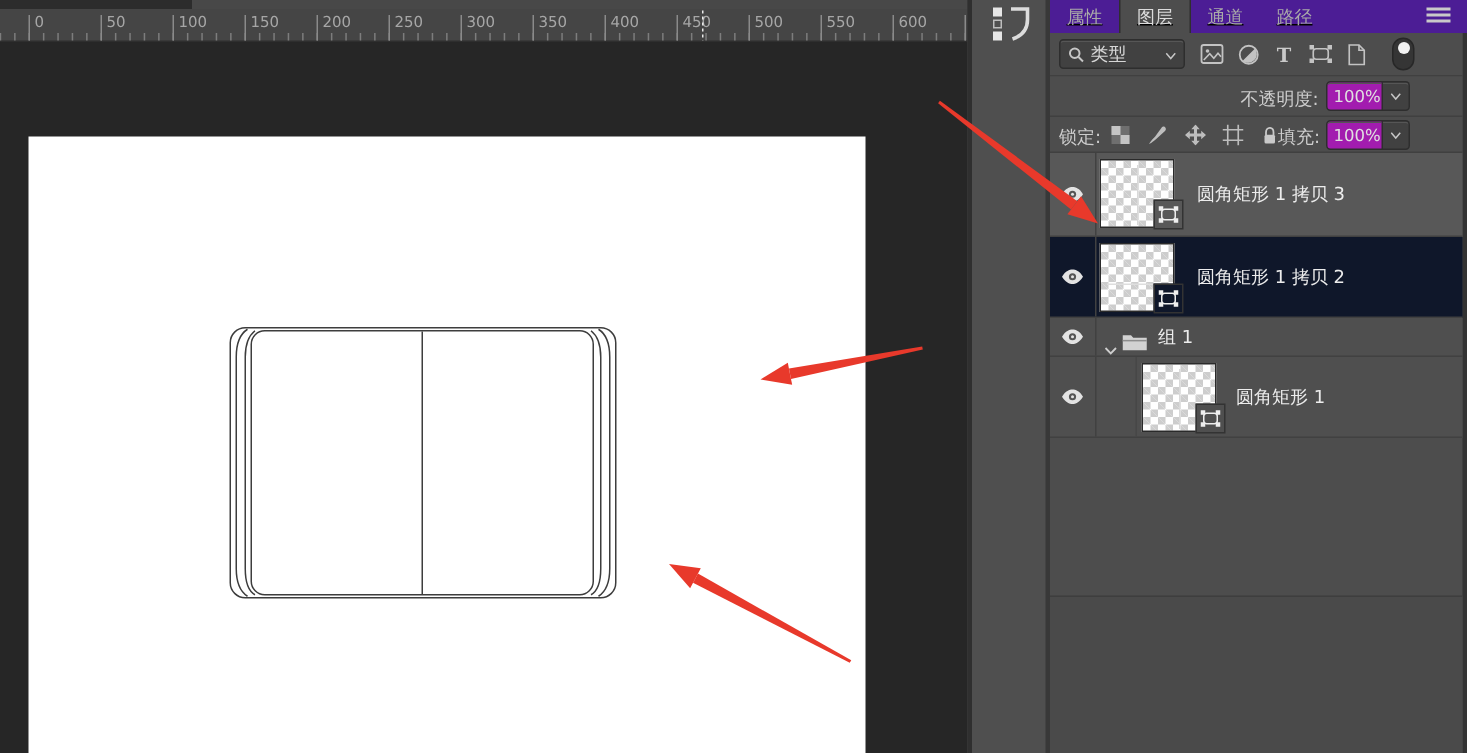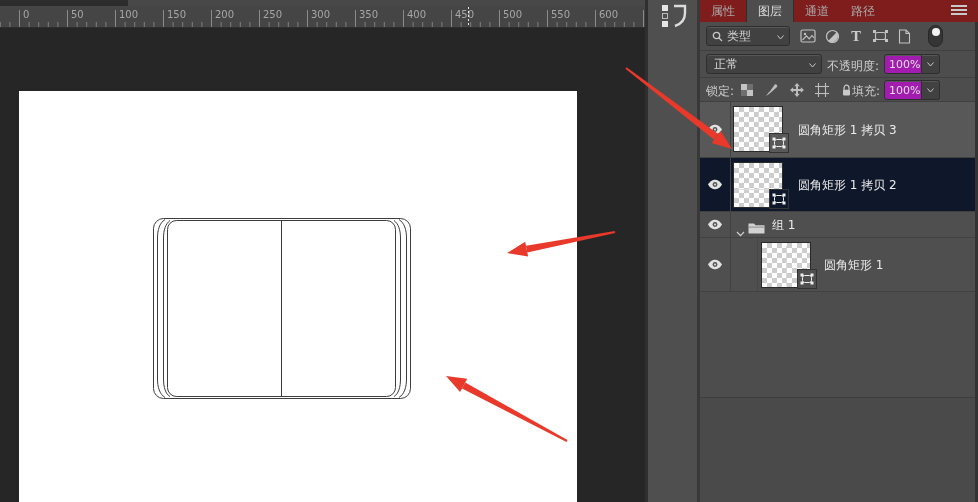--- a/index.html
+++ b/index.html
@@ -21,22 +21,22 @@
   .book-svg { position:absolute; left:0; top:0; }
 
   
   .gutter { position:absolute; left:645px; top:0; width:55px; height:502px; background:#4f4f4f;
             border-left:3px solid #2f2f2f; border-right:3px solid #383838; }
   .dock-icon { position:absolute; left:13px; top:4px; width:30px; height:24px; cursor:pointer; }
 
   
   .panel { position:absolute; left:700px; top:0; width:278px; height:502px; background:#4d4d4d;
            border-right:3px solid #333; }
-  .tabbar { position:absolute; left:0; top:0; width:278px; height:22px; background:#7f1d1d;
-            display:flex; align-items:stretch; }
+  .tabbar { position:absolute; left:0; top:0; width:278px; height:22px; background:#4c1d95;
+            display:flex; align-items:stretch;text-decoration:underline; }
   .tab { padding:0 11px; line-height:23px; font-size:12px; color:#a9a9a9; cursor:pointer; }
   .tab.active { background:#4d4d4d; color:#dcdcdc; border-left:1px solid #2f2f2f; border-right:1px solid #2f2f2f; }
   .panel-menu { position:absolute; right:8px; top:5px; width:16px; height:11px; cursor:pointer; }
   .panel-menu i { display:block; height:2px; background:#c9c9c9; margin-bottom:2px; }
 
   .prow { position:absolute; left:0; width:275px; border-bottom:1px solid #404040; background:#4d4d4d; }
   .filter-row { top:22px; height:29px; }
   .blend-row  { top:51px; height:27px; }
   .lock-row   { top:78px; height:24px; }
 
@@ -299,28 +299,20 @@
               <path d="M9,1 L9,4.5 L12.5,4.5" fill="none" stroke="#c3c3c3" stroke-width="1.1"></path>
             </svg>
           </div>
         </div>
       <div class="pin">
           <i></i>
         </div>
     </div>
 
     <div class="prow blend-row">
-      <div class="select blend-select">
-        <span>正常</span>
-        <span class="chev">
-          <svg width="7" height="5" viewBox="0 0 7 5">
-              <polyline points="0.5,0.5 3.5,4 6.5,0.5" fill="none" stroke="#c6c6c6"></polyline>
-            </svg>
-        </span>
-      </div>
       <span class="lbl" style="left:127px;top:7px;">不透明度:</span>
       <div class="valbox" style="left:184px;top:3px;">
         <span>100%</span>
       </div>
       <div class="chevbox" style="left:222px;top:3px;">
         <svg width="7" height="5" viewBox="0 0 7 5">
             <polyline points="0.5,0.5 3.5,4 6.5,0.5" fill="none" stroke="#c6c6c6"></polyline>
           </svg>
       </div>
     </div>

